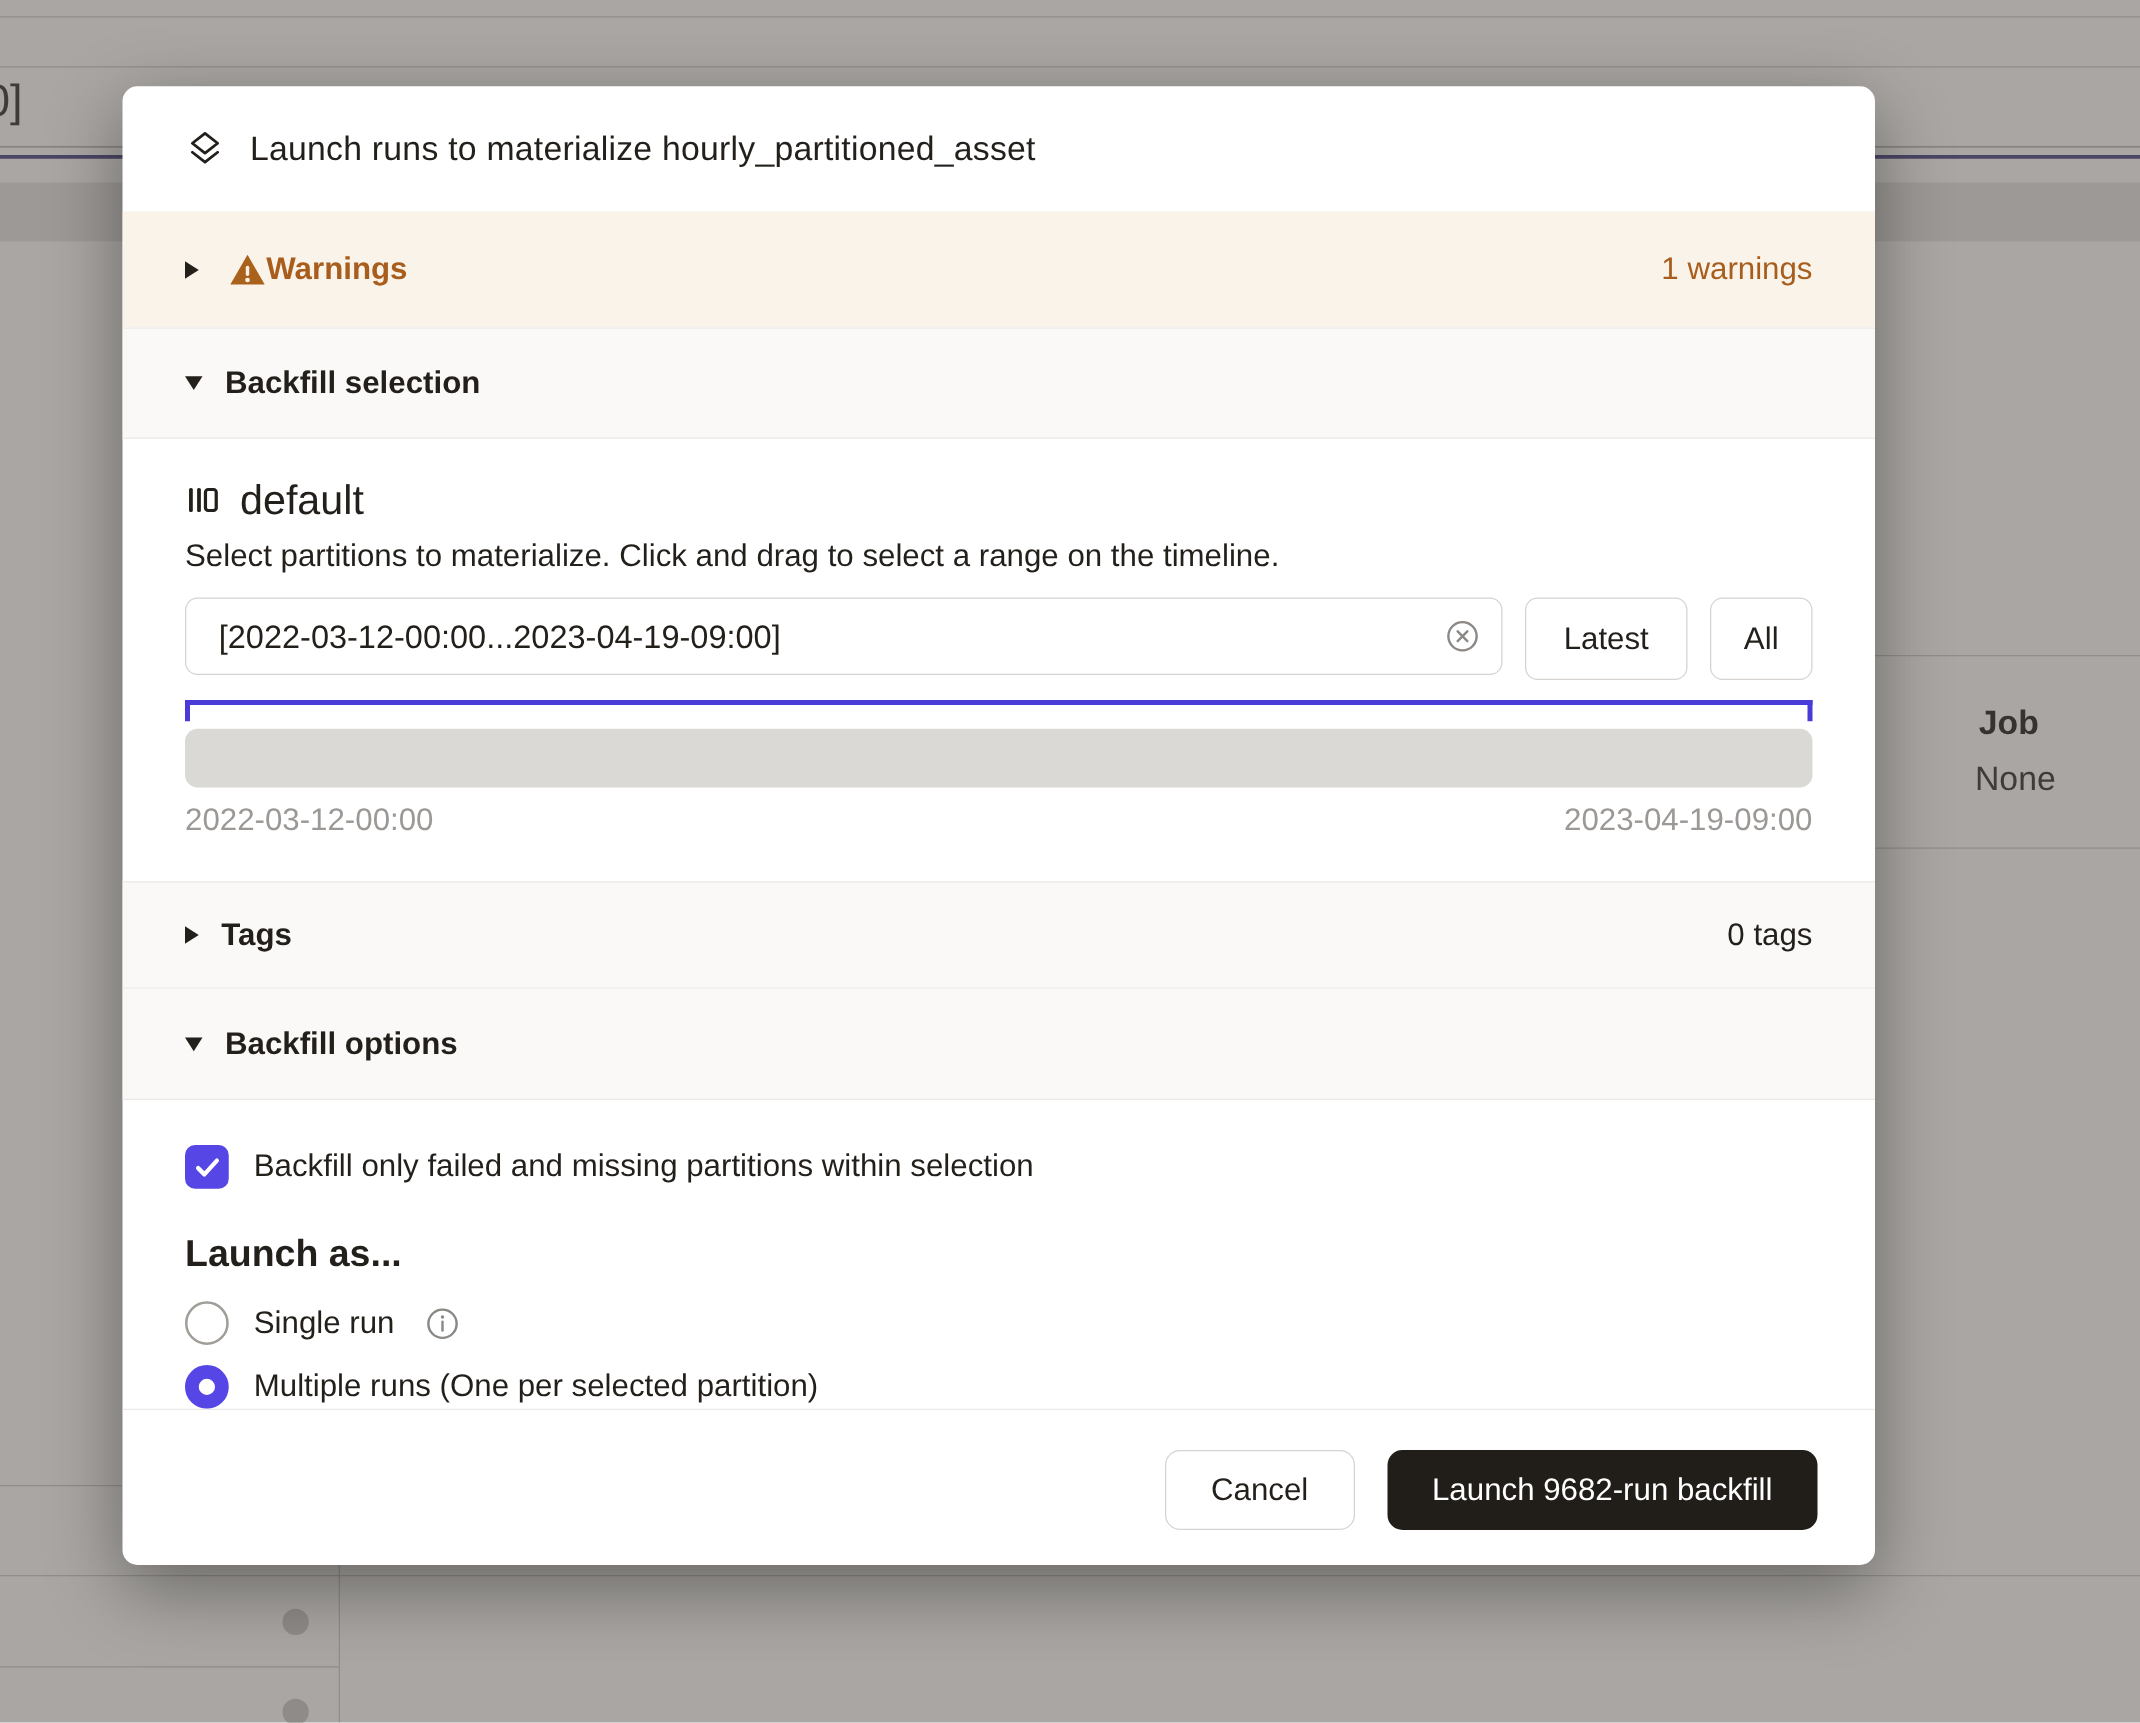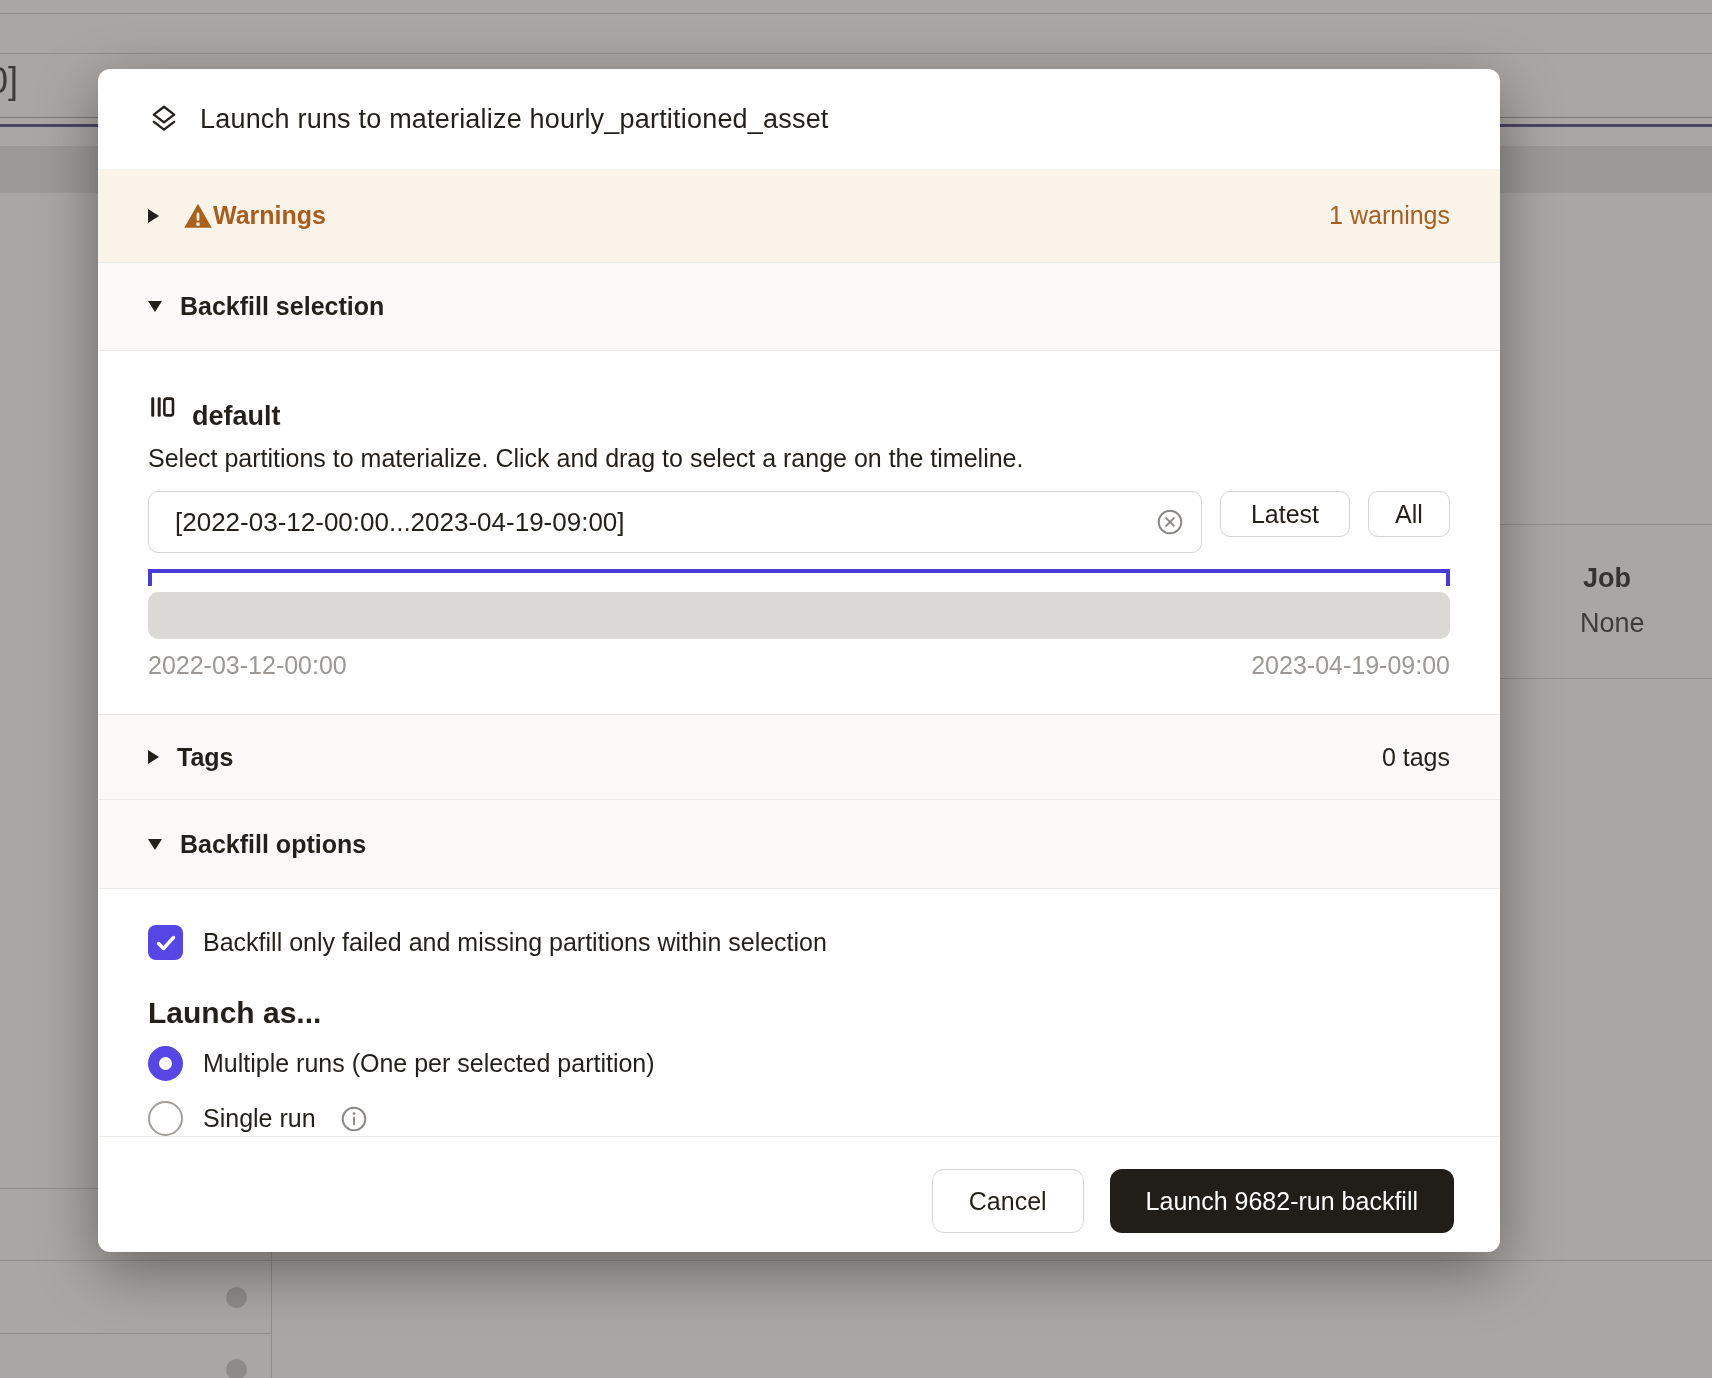--- a/index.html
+++ b/index.html
@@ -47,32 +47,32 @@
   .warnings-row{height:93px;background:var(--warn-bg);}
   .warnings-row .label{color:var(--warn);font-weight:700;font-size:25px;}
   .warnings-count{margin-left:auto;color:var(--warn);font-size:25px;}
   .hdr-row{height:89px;background:var(--row-bg);border-top:1px solid var(--row-border);border-bottom:1px solid var(--row-border);}
   .hdr-row .label{font-weight:700;font-size:25px;margin-left:18px;}
   .hdr-row .count{margin-left:auto;font-size:25px;color:var(--ink);}
   .caret-right{width:0;height:0;border-left:11px solid var(--ink);border-top:7px solid transparent;border-bottom:7px solid transparent;flex:0 0 auto;}
   .caret-down{width:0;height:0;border-top:11px solid var(--ink);border-left:7px solid transparent;border-right:7px solid transparent;flex:0 0 auto;}
   .content{padding:0 50px;flex:0 0 auto;}
   .dim-row{display:flex;align-items:center;gap:16px;margin-top:30px;}
-  .dim-name{font-size:27px;font-weight:700;margin-top:20px;}
+  .dim-name{font-size:33px;font-weight:400;}
   .helper{font-size:25px;margin-top:12px;color:var(--ink);}
   .input-row{display:flex;gap:18px;margin-top:18px;}
   .part-input-wrap{position:relative;flex:1 1 auto;}
   .part-input{
     width:100%;height:62px;border:1px solid var(--input-border);border-radius:10px;
     font-family:inherit;font-size:26px;color:var(--ink);padding:0 64px 0 26px;outline:none;
     background:#fff;
   }
   .clear-btn{position:absolute;right:18px;top:17px;width:28px;height:28px;cursor:pointer;}
   .btn{
-    height:46px;border:1px solid var(--input-border);border-radius:10px;background:#fff;
+    height:66px;border:1px solid var(--input-border);border-radius:10px;background:#fff;
     font-family:inherit;font-size:25px;color:var(--ink);cursor:pointer;
   }
   .btn-latest{width:130px;flex:0 0 auto;}
   .btn-all{width:82px;flex:0 0 auto;}
   .bracket{margin-top:16px;height:17px;border-top:4px solid var(--accent);
     border-left:4px solid var(--accent);border-right:4px solid var(--accent);}
   .timeline-bar{margin-top:6px;height:47px;background:var(--bar-gray);border-radius:10px;}
   .dates{display:flex;justify-content:space-between;margin-top:12px;font-size:25px;color:var(--gray-text);}
   .spacer-sm{height:34px;}
   .check-row{display:flex;align-items:center;gap:20px;margin-top:36px;}
@@ -205,35 +205,35 @@
       <span class="checkbox">
         <svg width="24" height="24" viewBox="0 0 24 24" fill="none" stroke="#ffffff" stroke-width="3.4" stroke-linecap="round" stroke-linejoin="round">
           <path d="M4.5 12.5 L9.5 17.5 L19.5 6.5"></path>
         </svg>
       </span>
       <span class="check-label">Backfill only failed and missing partitions within selection</span>
     </div>
 
     <div class="launch-as">Launch as...</div>
 
-    <div class="radio-row" style="margin-top:16px;">
-      <span class="radio on"></span>
-      <span class="radio-label">Multiple runs (One per selected partition)</span>
-    </div>
-
     <div class="radio-row">
       <span class="radio off"></span>
       <span class="radio-label">Single run</span>
       <span style="margin-left:4px;">
         <svg width="28" height="28" viewBox="0 0 26 26" fill="none" stroke="#8b8885" stroke-width="1.8">
           <circle cx="13" cy="13" r="10.5"></circle>
           <path d="M13 11.5 V18" stroke-linecap="round"></path>
           <circle cx="13" cy="8" r="1.3" fill="#8b8885" stroke="none"></circle>
         </svg>
       </span>
     </div>
+
+    <div class="radio-row" style="margin-top:16px;">
+      <span class="radio on"></span>
+      <span class="radio-label">Multiple runs (One per selected partition)</span>
+    </div>
   </div>
 
   <div class="footer">
     <button class="btn btn-cancel">Cancel</button>
     <button class="btn-launch">Launch 9682-run backfill</button>
   </div>
 </div>
 
 </body></html>

